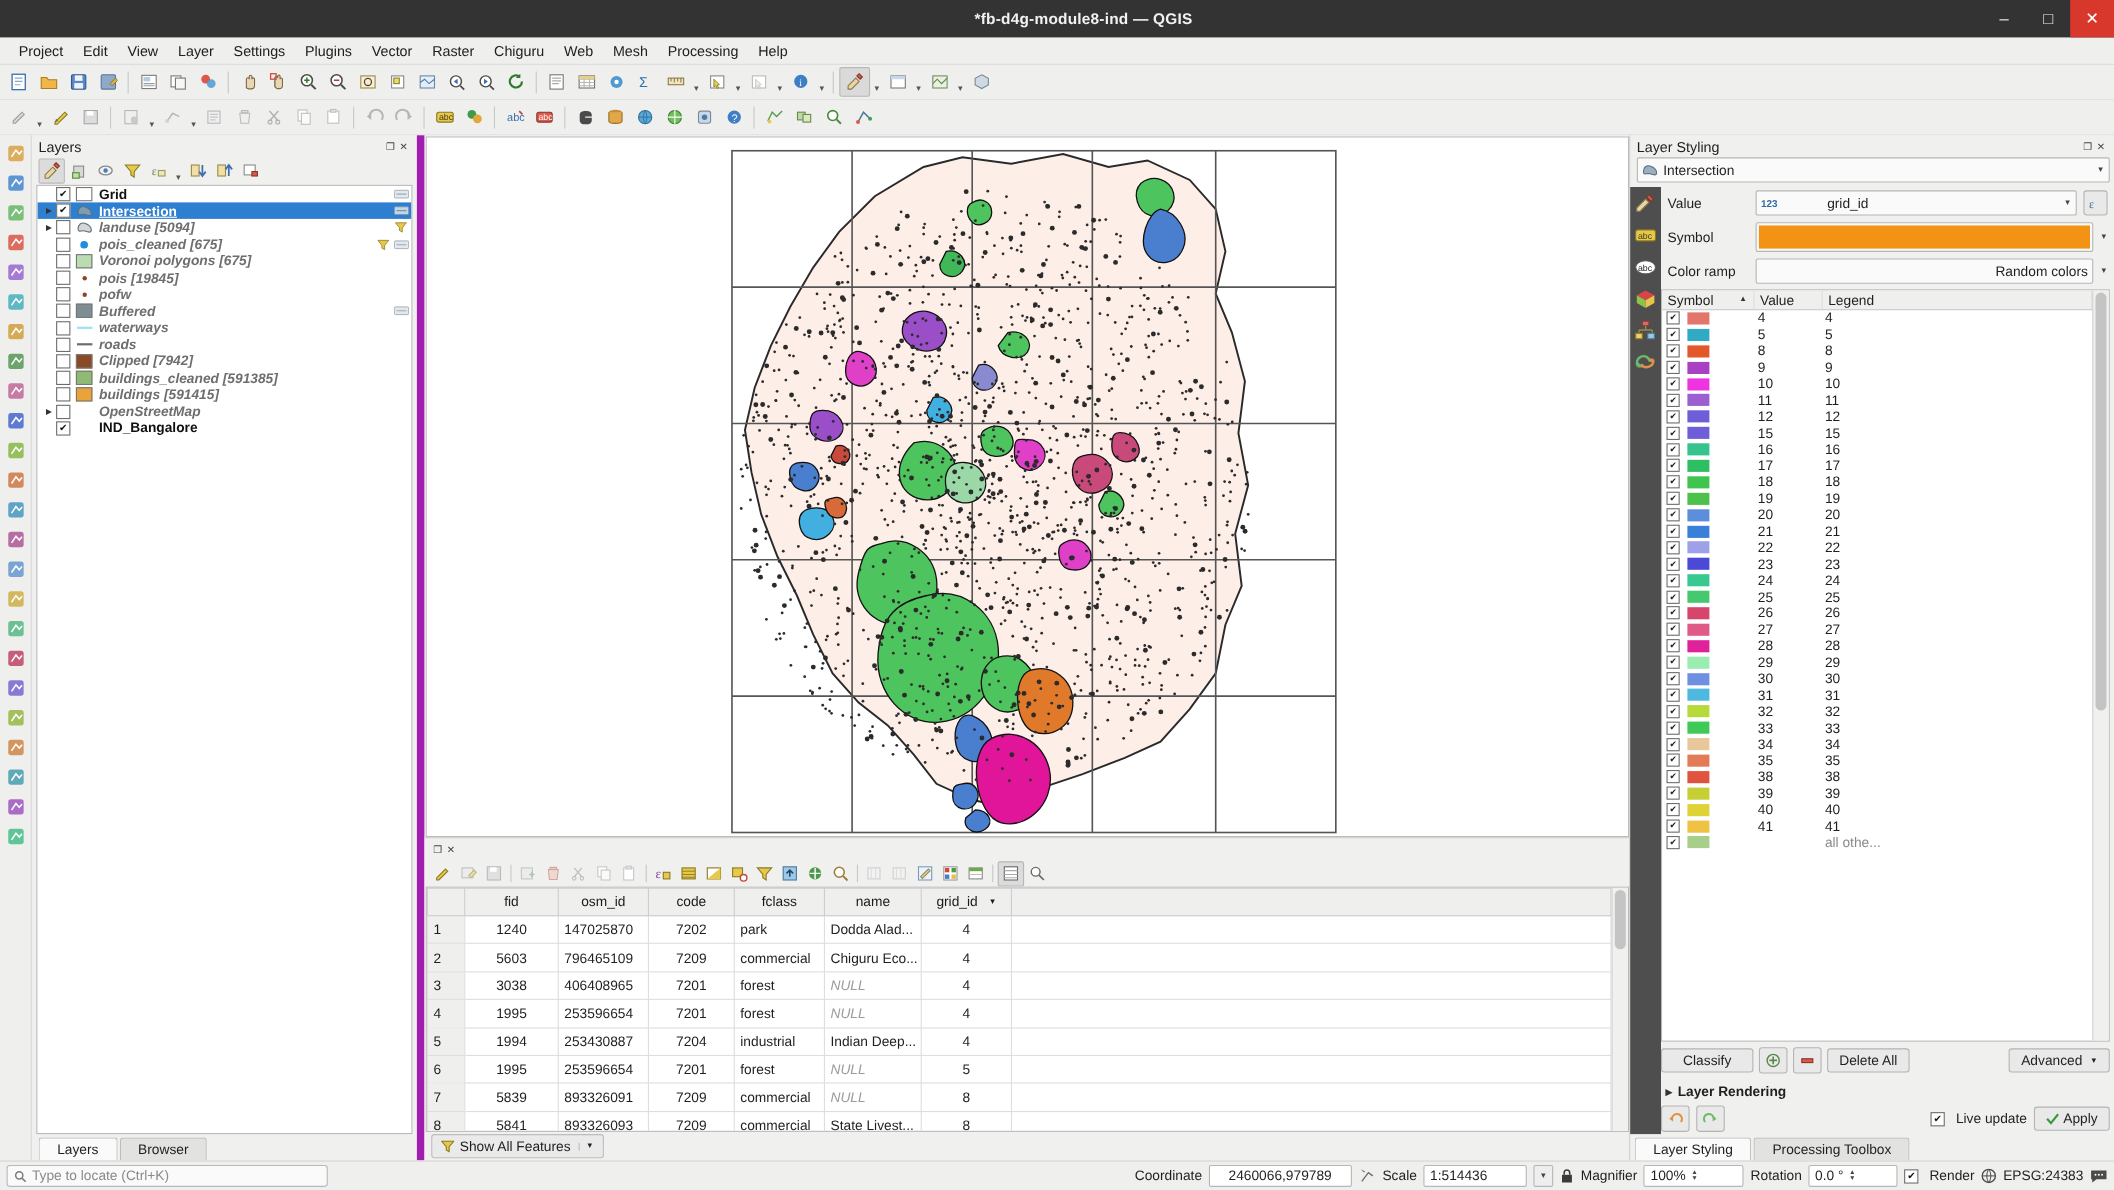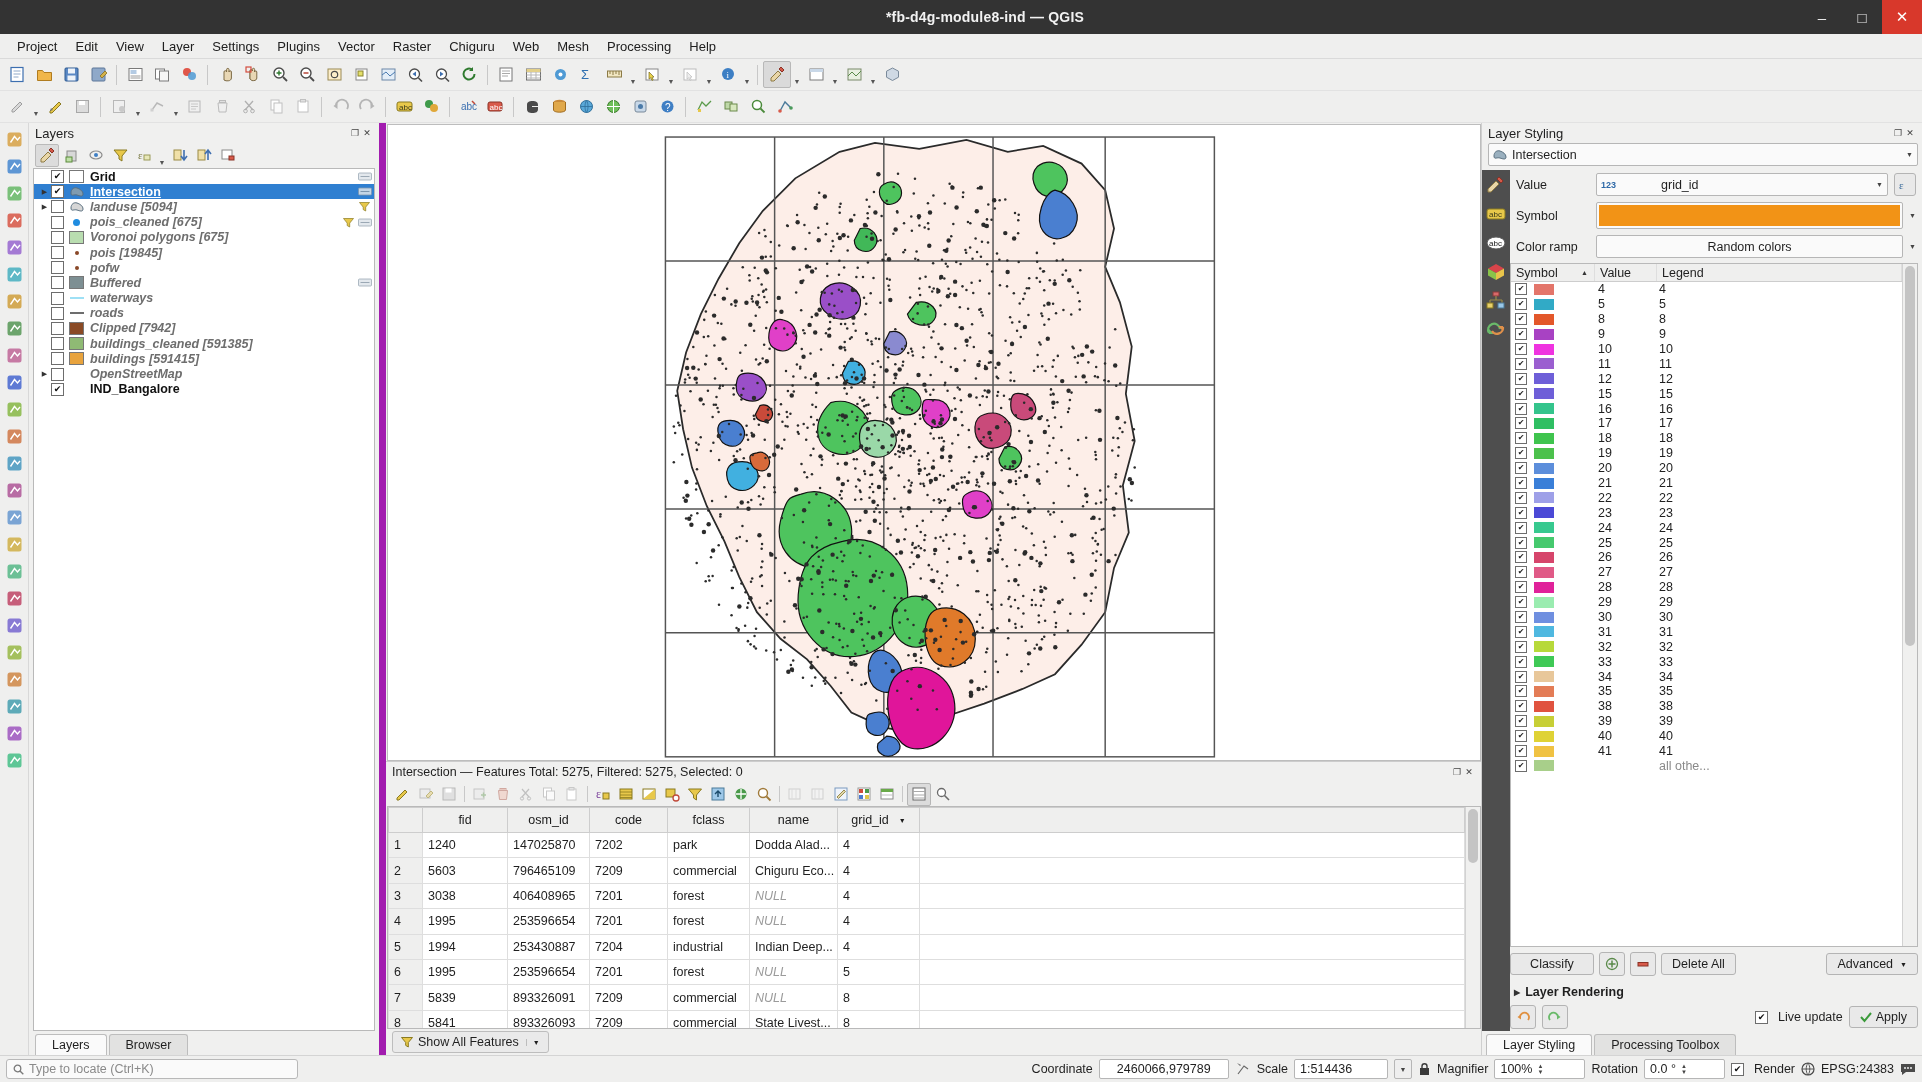--- a/index.html
+++ b/index.html
@@ -82,21 +82,21 @@
   .att-head .atxt{flex:1;}
   .att-toolbar{height:24px;display:flex;align-items:center;gap:1px;padding:0 6px;}
   .abtn{width:22px;height:21px;display:flex;align-items:center;justify-content:center;border-radius:2px;}
   .abtn.on{background:#dcdcdc;border:1px solid #b6b6b6;}
   .asep{width:1px;height:16px;background:#c8c8c8;margin:0 3px;}
   .att-table-wrap{flex:1;margin:0 0 0 1px;border:1px solid #b9b9b9;background:#fff;display:flex;overflow:hidden;}
   table.att{border-collapse:collapse;width:100%;font-size:12.5px;table-layout:fixed;}
   table.att th{background:#efefee;border:1px solid #cdcdcd;height:22px;font-weight:normal;color:#1a1a1a;}
   table.att td{border:1px solid #dedede;height:24.4px;padding:0 5px;overflow:hidden;white-space:nowrap;}
   td.rowhdr{background:#efefee;border:1px solid #cdcdcd;width:34px;text-align:left;padding-left:3px;}
-  td.num{text-align:left;}
+  td.num{text-align:center;}
   td.nul{color:#9b9b9b;font-style:italic;}
   .vscroll{width:14px;background:#f0f0ef;border-left:1px solid #d2d2d2;position:relative;}
   .vscroll .thumb{position:absolute;left:2px;right:2px;top:2px;height:54px;background:#c4c4c4;border-radius:5px;}
   .show-all{height:26px;display:flex;align-items:center;padding-left:6px;}
   .show-all .btn{display:flex;align-items:center;gap:5px;border:1px solid #bdbdbd;background:#eaeaea;
                  padding:3px 8px;border-radius:3px;font-size:12.5px;}
   .show-all .cv{border-left:1px solid #bdbdbd;padding-left:6px;margin-left:2px;font-size:7px;}
 
   
   .style-panel{width:440px;background:#f0f0ef;display:flex;flex-direction:column;border-left:1px solid #cfcfcf;}
@@ -2442,21 +2442,20 @@
                 <circle cx="341.7" cy="303.9" r="0.85"></circle>
                 <circle cx="199.4" cy="223.1" r="0.85"></circle>
                 <circle cx="342.5" cy="73.5" r="0.85"></circle>
               </g>
           </g>
         </svg>
       </div>
 
       <div class="att-dock">
         <div class="att-head">
-          <span class="atxt">Intersection — Features Total: 5275, Filtered: 5275, Selected: 0</span>
           <span class="panel-ctrl">❐</span>
           <span class="panel-ctrl">✕</span>
         </div>
         <div class="att-toolbar">
           <div class="abtn">
               <svg width="16" height="16">
                 <path d="M2 12l8-8 2 2-8 8H2z" fill="#e8c84a" stroke="#8a7a20"></path>
               </svg>
             </div>
           <div class="abtn">
@@ -2803,21 +2802,21 @@
           </div>
           <div class="sp-row">
             <span class="sp-label">Symbol</span>
             <div style="flex:1;height:21px;border:1px solid #b6b6b6;border-radius:2px;background:#fafafa;padding:2px;">
               <div id="symbol-swatch" style="width: 100%; height: 100%; background: rgb(242, 147, 22);"></div>
             </div>
             <span class="cv-arrow" style="font-size:7px;color:#444;">▼</span>
           </div>
           <div class="sp-row">
             <span class="sp-label">Color ramp</span>
-            <div class="combo" style="flex:1;justify-content:center;">
+            <div class="combo" style="flex:1;justify-content:flex-end;">
               <span>Random colors</span>
             </div>
             <span class="cv-arrow" style="font-size:7px;color:#444;">▼</span>
           </div>
           <div class="cat-table">
             <div class="cat-inner">
               <div class="cat-head">
                 <div class="ch-sym">
                   <span>Symbol</span>
                   <span style="margin-left:auto;padding-right:6px;font-size:7px;color:#333;">▲</span>

